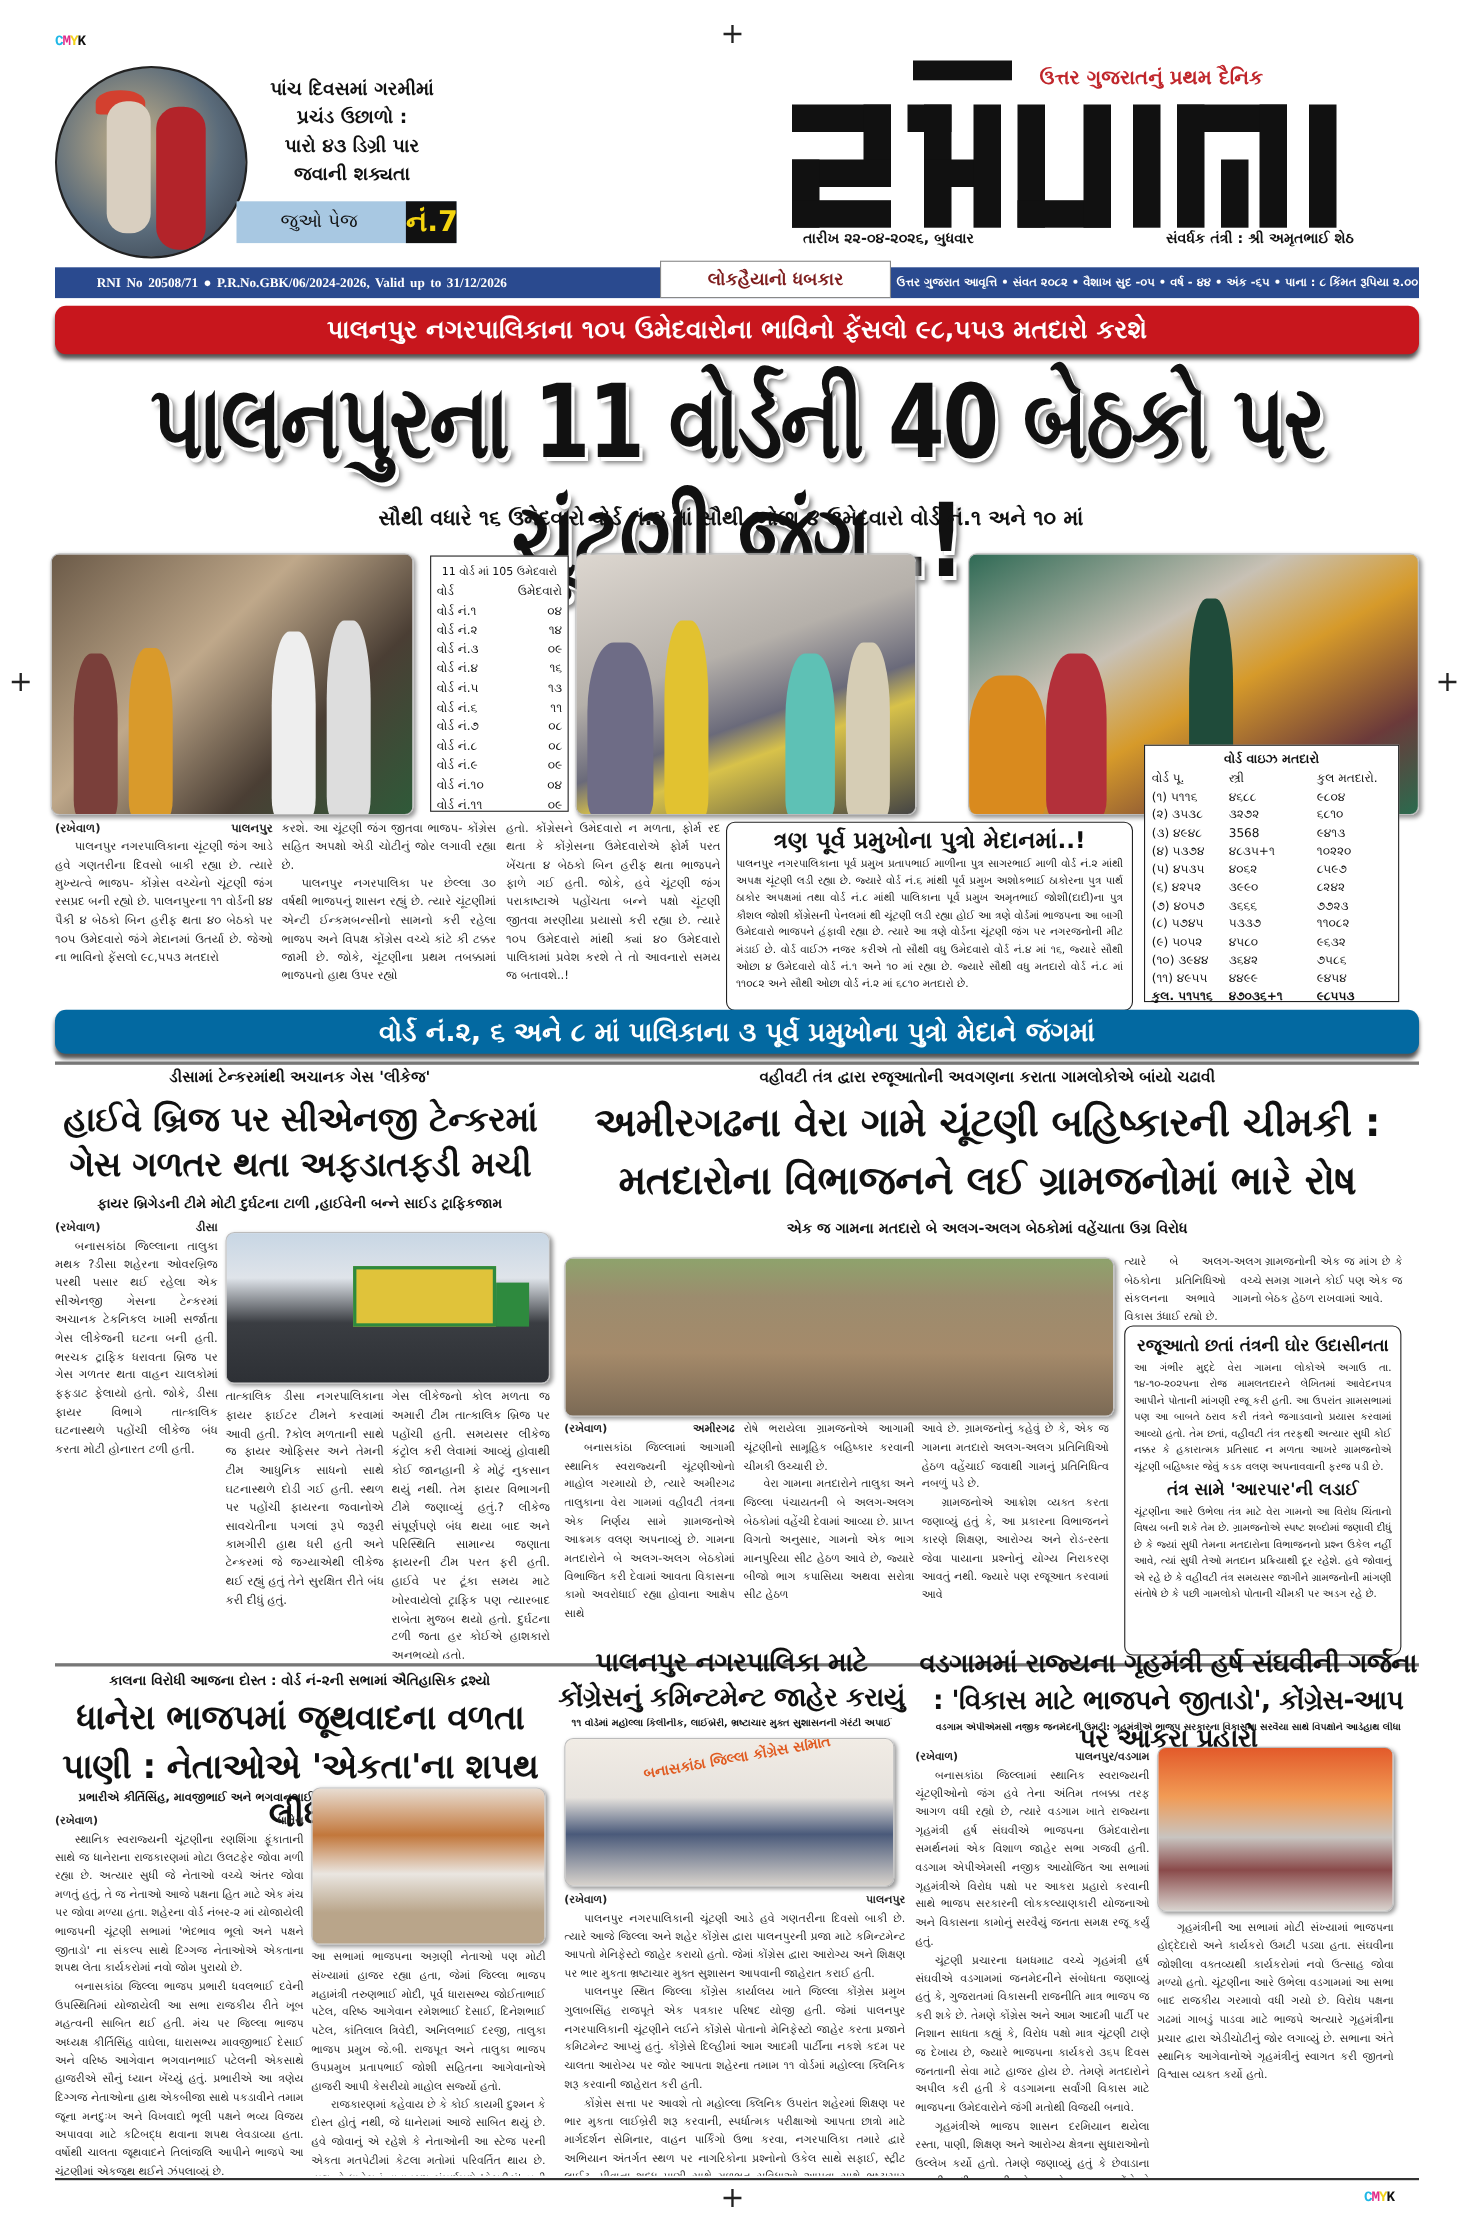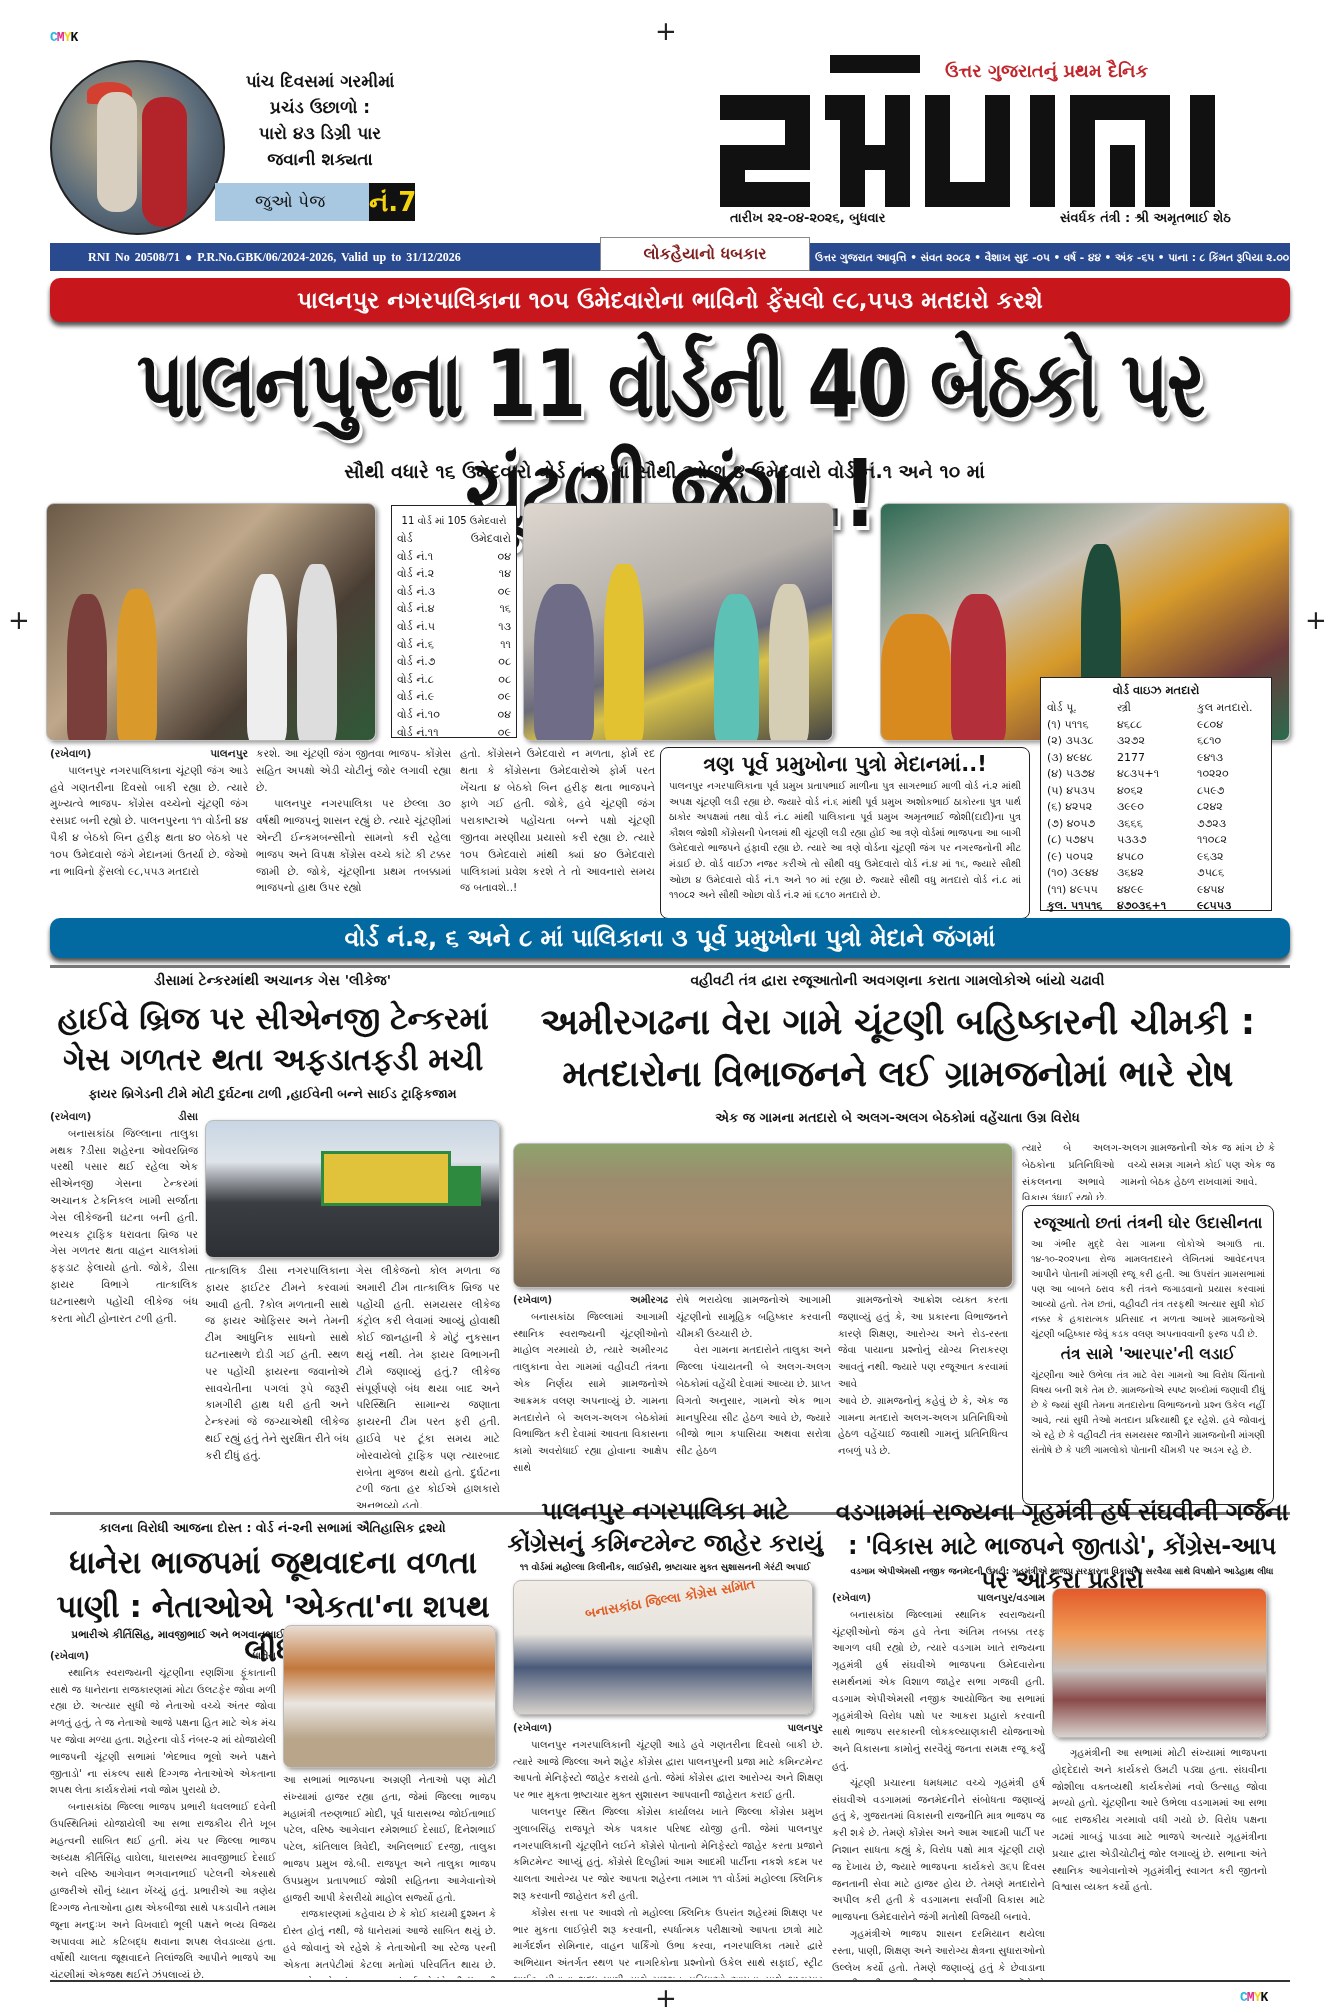--- a/index.html
+++ b/index.html
@@ -205,21 +205,21 @@
       <span>૪૬૮૮</span>
       <span>૯૮૦૪</span>
     </div>
   <div class="row">
       <span>(૨) ૩૫૩૮</span>
       <span>૩૨૭૨</span>
       <span>૬૮૧૦</span>
     </div>
   <div class="row">
       <span>(૩) ૪૯૪૮</span>
-      <span>2177</span>
+      <span>3568</span>
       <span>૯૪૧૩</span>
     </div>
   <div class="row">
       <span>(૪) ૫૩૭૪</span>
       <span>૪૮૩૫+૧</span>
       <span>૧૦૨૨૦</span>
     </div>
   <div class="row">
       <span>(૫) ૪૫૩૫</span>
       <span>૪૦૬૨</span>
@@ -313,22 +313,22 @@
       <span>(રખેવાળ)</span>
       <span>અમીરગઢ</span>
     </div>
   <p>બનાસકાંઠા જિલ્લામાં આગામી સ્થાનિક સ્વરાજ્યની ચૂંટણીઓનો માહોલ ગરમાયો છે, ત્યારે અમીરગઢ તાલુકાના વેરા ગામમાં વહીવટી તંત્રના એક નિર્ણય સામે ગ્રામજનોએ આક્રમક વલણ અપનાવ્યું છે. ગામના મતદારોને બે અલગ-અલગ બેઠકોમાં વિભાજિત કરી દેવામાં આવતા વિકાસના કામો અવરોધાઈ રહ્યા હોવાના આક્ષેપ સાથે</p>
 </div>
 <div class="abs col" style="left:676px;top:1292px;width:155px;height:210px;overflow:hidden;font-size:10px">
   <p style="text-indent:0">રોષે ભરાયેલા ગ્રામજનોએ આગામી ચૂંટણીનો સામૂહિક બહિષ્કાર કરવાની ચીમકી ઉચ્ચારી છે.</p>
   <p>વેરા ગામના મતદારોને તાલુકા અને જિલ્લા પંચાયતની બે અલગ-અલગ બેઠકોમાં વહેંચી દેવામાં આવ્યા છે. પ્રાપ્ત વિગતો અનુસાર, ગામનો એક ભાગ માનપુરિયા સીટ હેઠળ આવે છે, જ્યારે બીજો ભાગ કપાસિયા અથવા સરોત્રા સીટ હેઠળ</p>
 </div>
 <div class="abs col" style="left:838px;top:1292px;width:170px;height:210px;overflow:hidden;font-size:10px">
+  <p style="text-indent:0">આવે છે. ગ્રામજનોનું કહેવું છે કે, એક જ ગામના મતદારો અલગ-અલગ પ્રતિનિધિઓ હેઠળ વહેંચાઈ જવાથી ગામનું પ્રતિનિધિત્વ નબળું પડે છે.</p>
   <p>ગ્રામજનોએ આક્રોશ વ્યક્ત કરતા જણાવ્યું હતું કે, આ પ્રકારના વિભાજનને કારણે શિક્ષણ, આરોગ્ય અને રોડ-રસ્તા જેવા પાયાના પ્રશ્નોનું યોગ્ય નિરાકરણ આવતું નથી. જ્યારે પણ રજૂઆત કરવામાં આવે</p>
-  <p style="text-indent:0">આવે છે. ગ્રામજનોનું કહેવું છે કે, એક જ ગામના મતદારો અલગ-અલગ પ્રતિનિધિઓ હેઠળ વહેંચાઈ જવાથી ગામનું પ્રતિનિધિત્વ નબળું પડે છે.</p>
 </div>
 <div class="abs col" style="left:1022px;top:1140px;width:125px;height:60px;overflow:hidden;font-size:10px">
   <p style="text-indent:0">ત્યારે બે અલગ-અલગ બેઠકોના પ્રતિનિધિઓ વચ્ચે સંકલનના અભાવે ગામનો વિકાસ રૂંધાઈ રહ્યો છે.</p>
 </div>
 <div class="abs col" style="left:1150px;top:1140px;width:125px;height:60px;overflow:hidden;font-size:10px">
   <p style="text-indent:0">ગ્રામજનોની એક જ માંગ છે કે સમગ્ર ગામને કોઈ પણ એક જ બેઠક હેઠળ રાખવામાં આવે.</p>
 </div>
 <div class="abs box box2">
   <h4>રજૂઆતો છતાં તંત્રની ઘોર ઉદાસીનતા</h4>
   <div class="b">આ ગંભીર મુદ્દે વેરા ગામના લોકોએ અગાઉ તા. ૧૪-૧૦-૨૦૨૫ના રોજ મામલતદારને લેખિતમાં આવેદનપત્ર આપીને પોતાની માંગણી રજૂ કરી હતી. આ ઉપરાંત ગ્રામસભામાં પણ આ બાબતે ઠરાવ કરી તંત્રને જગાડવાનો પ્રયાસ કરવામાં આવ્યો હતો. તેમ છતાં, વહીવટી તંત્ર તરફથી અત્યાર સુધી કોઈ નક્કર કે હકારાત્મક પ્રતિસાદ ન મળતા આખરે ગ્રામજનોએ ચૂંટણી બહિષ્કાર જેવું કડક વલણ અપનાવવાની ફરજ પડી છે.</div>

